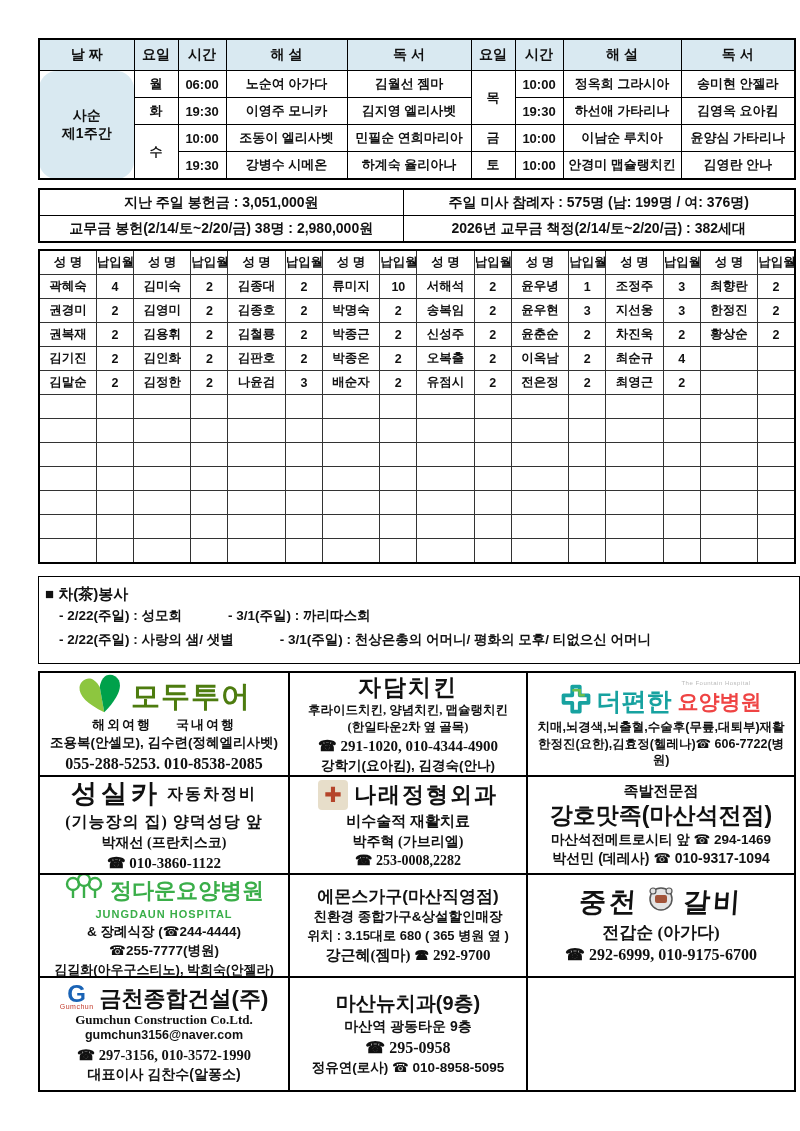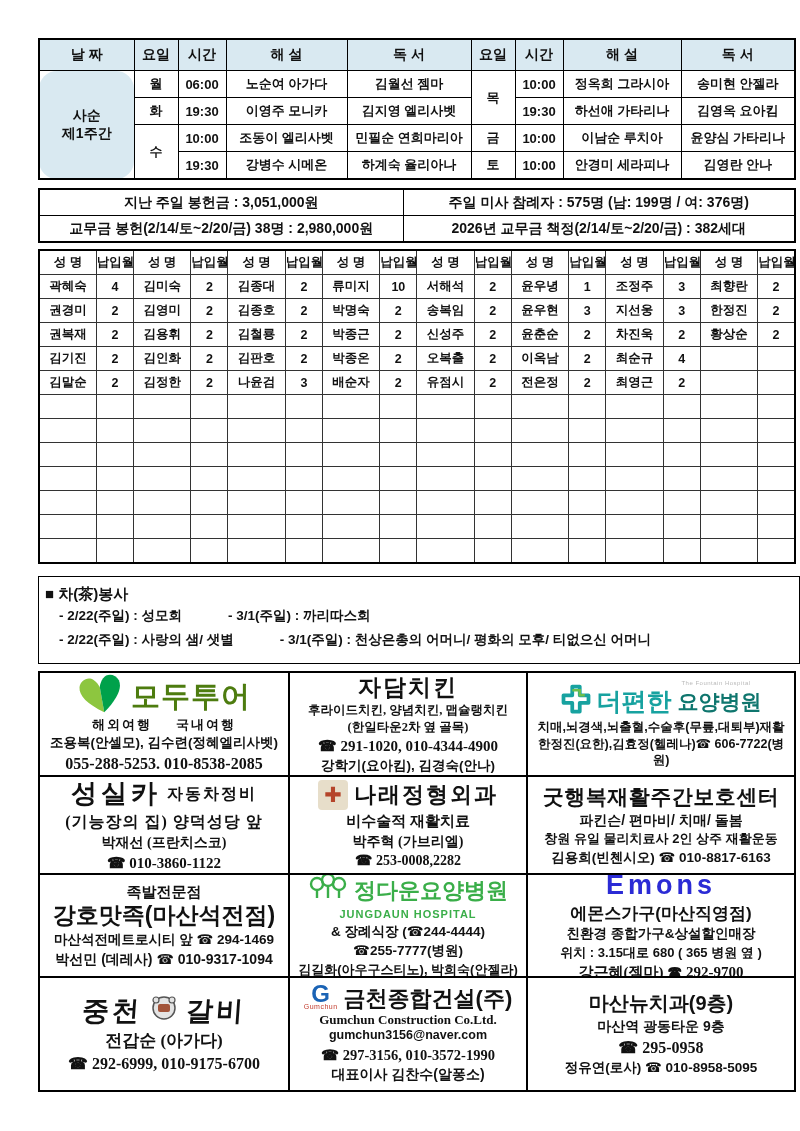--- a/index.html
+++ b/index.html
@@ -45,21 +45,21 @@
   .serif{font-family:"Liberation Serif","DejaVu Serif",serif;}
   .logo-row{display:flex;align-items:center;justify-content:center;gap:6px;}
 
   .modetour-logo{color:#4d7c0f;font-size:29px;font-weight:900;letter-spacing:1px;}
   .modetour-sub{font-size:13px;font-weight:800;letter-spacing:2px;margin-top:-2px;}
   .modetour-sub span{margin:0 12px;}
   .ad-line{font-size:13.5px;font-weight:800;margin-top:2px;}
   .ad-line-sm{font-size:12.5px;font-weight:700;margin-top:1px;}
   .big-title{font-size:23px;font-weight:900;letter-spacing:2px;}
   .teal{color:#17a2a0;}
-  .gray{color:#0f766e;}
+  .gray{color:#ef4444;}
   .green{color:#3aae49;}
   .blue{color:#2b2bd5;}
   .gblue{color:#1a63b5;}
   .tph-logo{font-size:25px;font-weight:900;}
   .tph-tag{font-size:6px;color:#b9b9b9;letter-spacing:.5px;margin-bottom:-3px;margin-left:110px;}
   .narae-icon{width:30px;height:30px;background:#e7deca;border-radius:4px;color:#b5442a;
     font-size:21px;font-weight:900;display:flex;align-items:center;justify-content:center;}
   .brush{font-family:"Liberation Serif","DejaVu Serif",serif;font-size:27px;font-weight:900;
     letter-spacing:3px;transform:skewX(-4deg);}
   .emons-logo{font-size:27px;font-weight:900;letter-spacing:4px;}
@@ -129,21 +129,21 @@
       <td>10:00</td>
       <td>이남순 루치아</td>
       <td>윤양심 가타리나</td>
     </tr>
     <tr>
       <td>19:30</td>
       <td>강병수 시메온</td>
       <td>하계숙 율리아나</td>
       <td>토</td>
       <td>10:00</td>
-      <td>안경미 세라피나</td>
+      <td>안경미 맵슐랭치킨</td>
       <td>김영란 안나</td>
     </tr>
   </tbody>
       </table>
 
   <table class="stats">
     <colgroup>
           <col style="width:364px">
           <col style="width:392px">
         </colgroup>
@@ -484,26 +484,20 @@
     <div class="ad">
       <div class="logo-row">
         <span class="narae-icon">✚</span>
         <span class="serif" style="font-size:22px;font-weight:900;letter-spacing:2px">나래정형외과</span>
       </div>
       <div class="ad-line serif" style="font-size:15px">비수술적 재활치료</div>
       <div class="ad-line serif" style="font-size:14px">박주혁 (가브리엘)</div>
       <div class="ad-line phone" style="font-size:14px">☎ 253-0008,2282</div>
     </div>
 
-    <div class="ad">
-      <div class="b" style="font-size:21px;letter-spacing:.5px">굿행복재활주간보호센터</div>
-      <div class="ad-line" style="font-size:14px">파킨슨/ 편마비/ 치매/ 돌봄</div>
-      <div class="ad-line" style="font-size:13px">창원 유일 물리치료사 2인 상주 재활운동</div>
-      <div class="ad-line" style="font-size:13.5px">김용희(빈첸시오) ☎ 010-8817-6163</div>
-    </div>
 
     <div class="ad">
       <div class="b" style="font-size:15px">족발전문점</div>
       <div class="b" style="font-size:23px">강호맛족(마산석전점)</div>
       <div class="ad-line" style="font-size:13.5px">마산석전메트로시티 앞 ☎ 294-1469</div>
       <div class="ad-line" style="font-size:14px">박선민 (데레사) ☎ 010-9317-1094</div>
     </div>
 
     <div class="ad">
       <div class="logo-row">
@@ -517,21 +511,20 @@
         </span>
         <span class="green b" style="font-size:22px">정다운요양병원</span>
       </div>
       <div class="green b" style="font-size:11px;letter-spacing:1px">JUNGDAUN HOSPITAL</div>
       <div class="ad-line" style="font-size:13.5px">&amp; 장례식장 (☎244-4444)</div>
       <div class="ad-line" style="font-size:13.5px">☎255-7777(병원)</div>
       <div class="ad-line" style="font-size:13px">김길화(아우구스티노), 박희숙(안젤라)</div>
     </div>
 
     <div class="ad">
-      <div class="emons-logo blue">Emons</div>
       <div class="b" style="font-size:17px">에몬스가구(마산직영점)</div>
       <div class="ad-line" style="font-size:13.5px">친환경 종합가구&amp;상설할인매장</div>
       <div class="ad-line" style="font-size:13px">위치 : 3.15대로 680 ( 365 병원 옆 )</div>
       <div class="ad-line phone" style="font-size:15px">강근혜(젬마) ☎ 292-9700</div>
     </div>
 
     <div class="ad">
       <div class="logo-row">
         <span class="brush">중천</span>
         <span>

